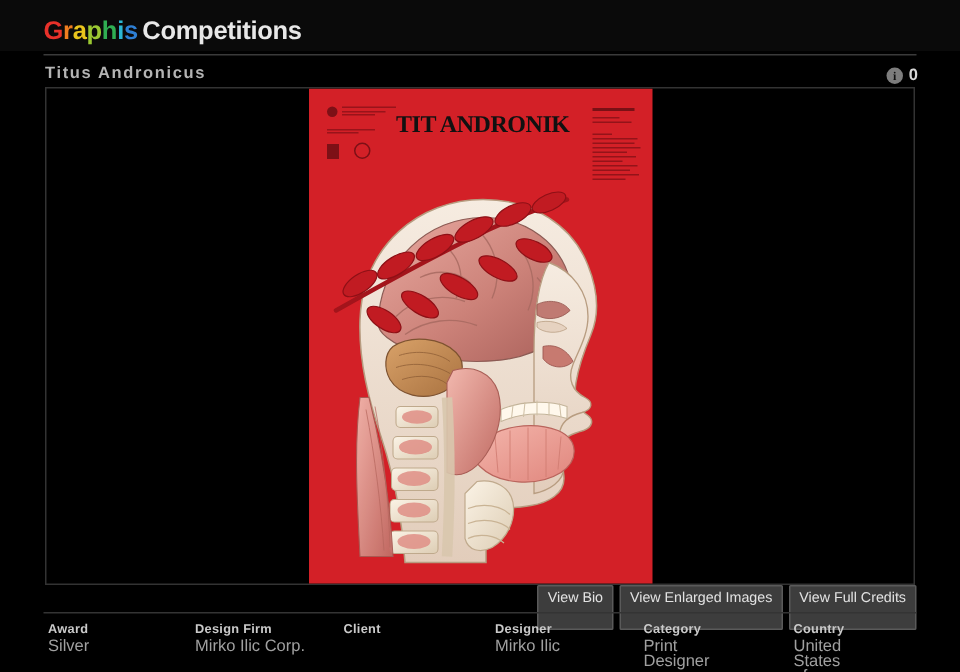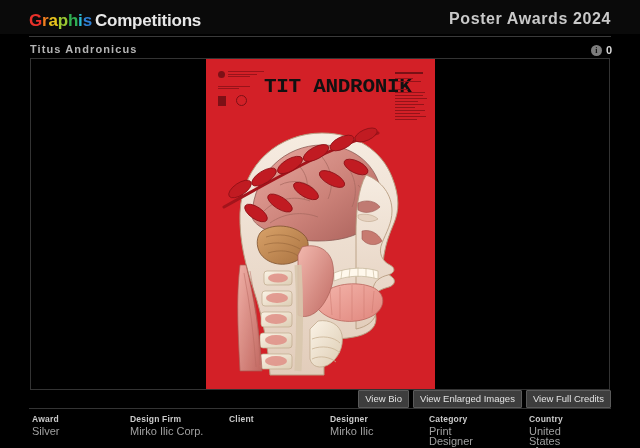--- a/index.html
+++ b/index.html
@@ -108,26 +108,26 @@
   #poster {
     position: absolute;
     left: 175px; top: 0px;
     width: 229px; height: 332px;
     background: #d32027;
     overflow: hidden;
   }
   #poster-title {
     position: absolute;
     left: 58px; top: 16px;
-    font-size: 21px;
+    font-size: 16px;
     font-weight: bold;
     color: #111;
     letter-spacing: -0.3px;
     white-space: nowrap;
-    font-family: Liberation Mono, monospace;
+    font-family: Liberation Serif, serif;
   }
   
   #poster-logos {
     position: absolute;
     left: 12px; top: 12px;
     width: 46px;
   }
   .plogo-row { display: flex; align-items: flex-start; gap: 3px; margin-bottom: 3px; }
   .plogo-badge {
     width: 7px; height: 7px; border-radius: 50%;
@@ -177,21 +177,21 @@
     position: absolute;
     right: 29px; top: 390px;
     display: flex;
     gap: 4px;
   }
   .btn {
     background: #3d3d3d;
     border: 1px solid #5a5a5a;
     color: #e2e2e2;
     font-size: 9.5px;
-    padding: 3px 6px 3px 6px;
+    padding: 3px 6px 15px 6px;
     line-height: 10px;
     white-space: nowrap;
     border-radius: 1px;
     cursor: pointer;
   }
 
   
   #meta-row {
     position: absolute;
     left: 0; top: 414px;
@@ -214,21 +214,20 @@
     max-width: 92px;
   }
 </style>
 </head>
 <body>
 
 <div id="header">
   <div id="logo">
     <span class="g-mark"><span style="color: rgb(232, 49, 42);">G</span><span style="color: rgb(239, 125, 31);">r</span><span style="color: rgb(233, 196, 28);">a</span><span style="color: rgb(155, 200, 50);">p</span><span style="color: rgb(47, 174, 82);">h</span><span style="color: rgb(43, 183, 212);">i</span><span style="color: rgb(46, 127, 212);">s</span></span><span class="g-word">Competitions</span>
   </div>
-  <div id="awards-title">Poster Awards 2024</div>
 </div>
 <div class="rule" id="rule-top"></div>
 
 <div id="entry-title">Titus Andronicus</div>
 <div id="comment-meta">
   <span class="info-icon">i</span>
   <span class="count">0</span>
 </div>
 
 <div id="viewer">

